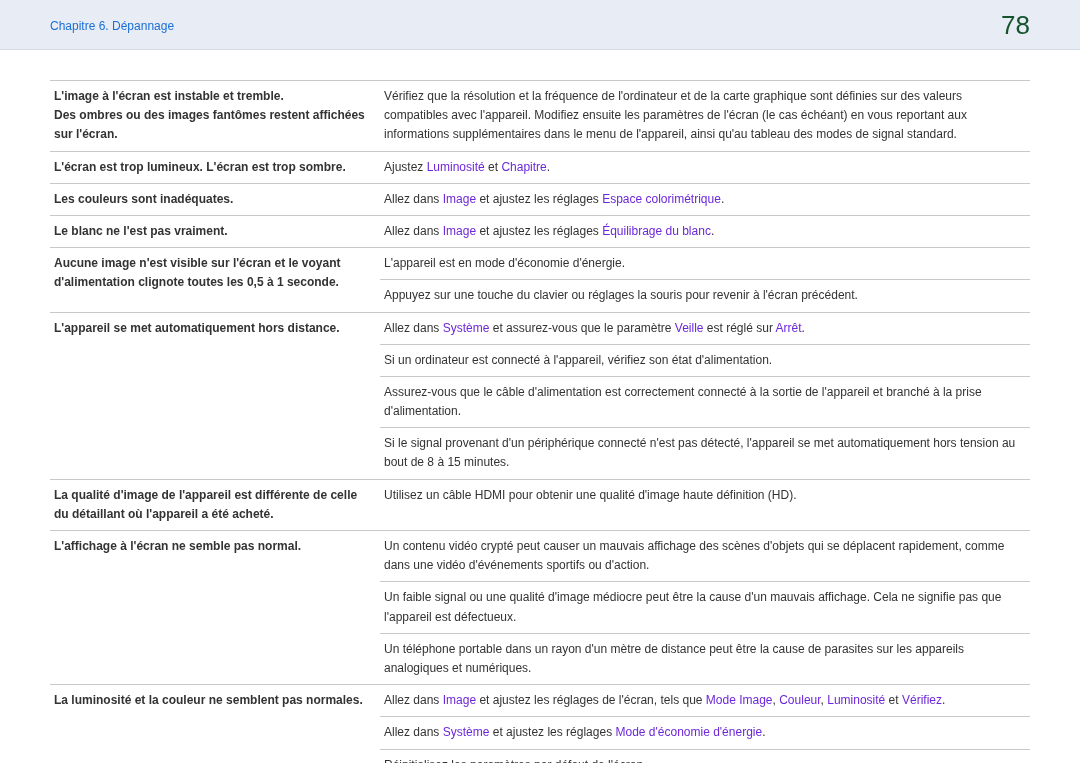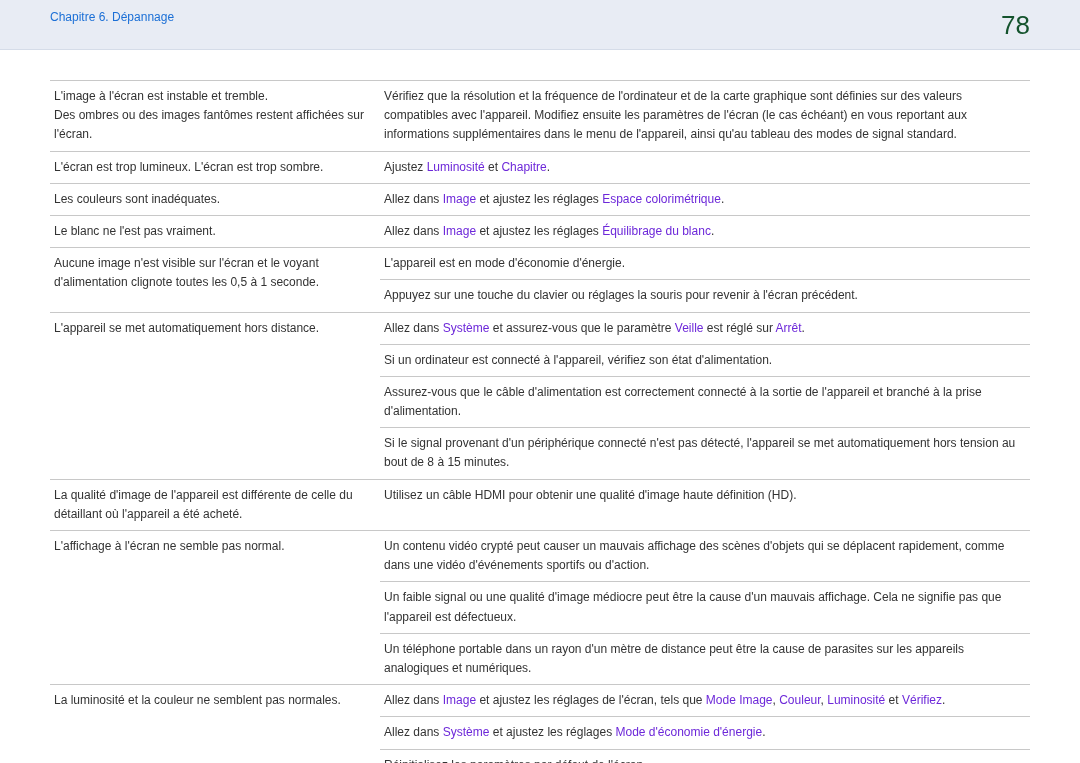--- a/index.html
+++ b/index.html
@@ -8,20 +8,21 @@
     font-size: 12px;
     color: #333;
     background: #fff;
     width: 1080px;
   }
   .header {
     background: #e8ecf4;
     padding: 10px 50px 8px 50px;
     display: flex;
     justify-content: space-between;
+    align-items: center;
     border-bottom: 1px solid #d5dce8;
   }
   .chapter {
     color: #1b6fd6;
     font-size: 12px;
   }
   .pagenum {
     color: #14532d;
     font-size: 26px;
     font-weight: normal;
@@ -35,20 +36,21 @@
   }
   td {
     border-bottom: 1px solid #c8c8c8;
     padding: 6px 8px 6px 4px;
     vertical-align: top;
     line-height: 1.6;
     font-size: 12px;
   }
   td.lcol {
     width: 330px;
+    font-weight: bold;
   }
   .rowsep-top td { border-top: 1px solid #c8c8c8; }
   .hl { color: #6d28d9; }
 </style>
 </head>
 <body>
 
 <div class="header">
   <span class="chapter">Chapitre 6. Dépannage</span>
   <span class="pagenum">78</span>

